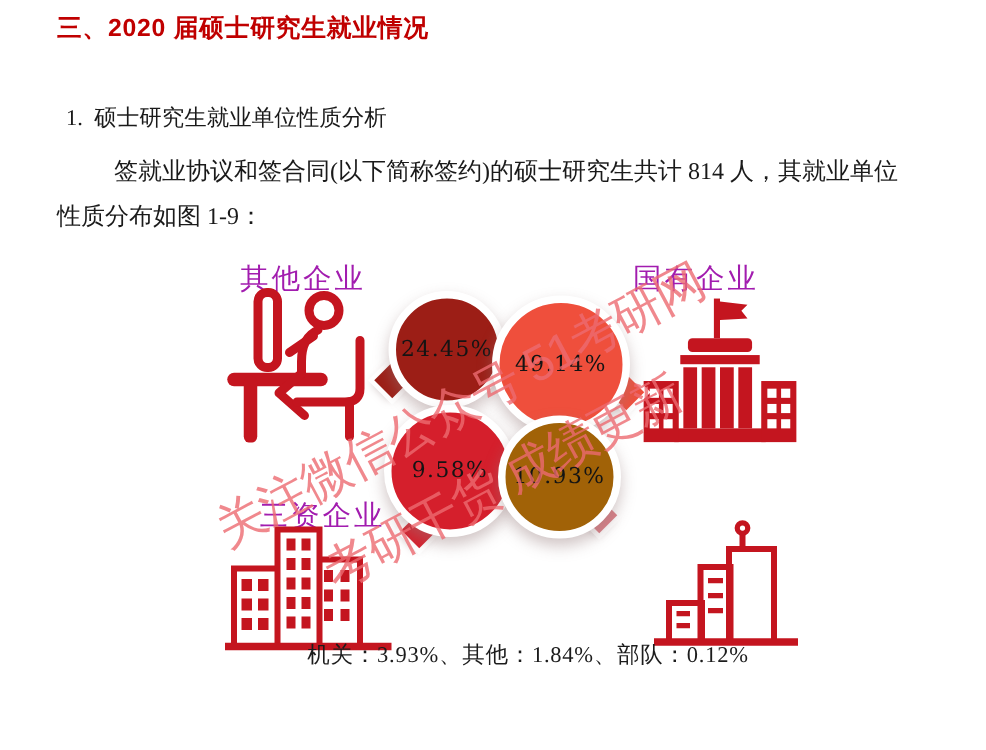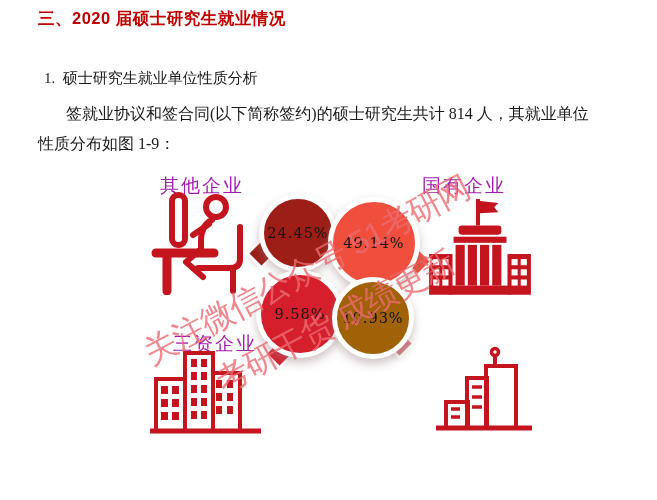--- a/index.html
+++ b/index.html
@@ -3,21 +3,21 @@
 <meta charset="utf-8">
 <title>2020 届硕士研究生就业情况</title>
 <style>
   html,body{margin:0;padding:0;}
   .stage{position:relative;width:657px;height:444px;background:#ffffff;overflow:hidden;
          font-family:"Liberation Serif",serif;color:#1a1a1a;}
   .abs{position:absolute;}
   .heading{left:38px;top:8px;font-family:"Liberation Sans",sans-serif;font-weight:700;
            font-size:16.5px;color:#c00000;letter-spacing:0.5px;white-space:pre;}
   .subheading{left:44px;top:69px;font-size:15px;white-space:pre;}
-  .para-1{left:66px;top:104px;font-size:16px;white-space:pre;}
+  .para-1{left:76px;top:104px;font-size:16px;white-space:pre;}
   .para-2{left:38px;top:134px;font-size:16px;white-space:pre;}
 
   
   .figure{left:0;top:165px;width:657px;height:285px;}
   .cat-label{position:absolute;font-size:19px;letter-spacing:2px;color:#a21caf;white-space:pre;}
   .lbl-other{left:160px;top:8px;}
   .lbl-soe{left:422px;top:8px;}
   .lbl-foreign{left:173px;top:166px;}
   .lbl-inst{left:446px;top:161px;}
   .icon{position:absolute;color:#c4151f;}
@@ -173,20 +173,21 @@
     <div class="bubble b2" style="background: rgb(239, 79, 60);">
       <span class="pct">49.14%</span>
     </div>
     <div class="bubble b3" style="background: rgb(213, 31, 44);">
       <span class="pct">9.58%</span>
     </div>
     <div class="bubble b4" style="background: #a16207;">
       <span class="pct">10.93%</span>
     </div>
 
+    <div class="abs footnote">机关：3.93%、其他：1.84%、部队：0.12%</div>
   </div>
 
   <div class="abs caption">图 1-9 2020 届硕士研究生就业单位性质分析</div>
 
   <div class="wm wm1">关注微信公众号 51考研网</div>
   <div class="wm wm2">考研干货 成绩更新</div>
   <div class="abs wm-corner">头条 @51考研网</div>
 
 </div>
 

